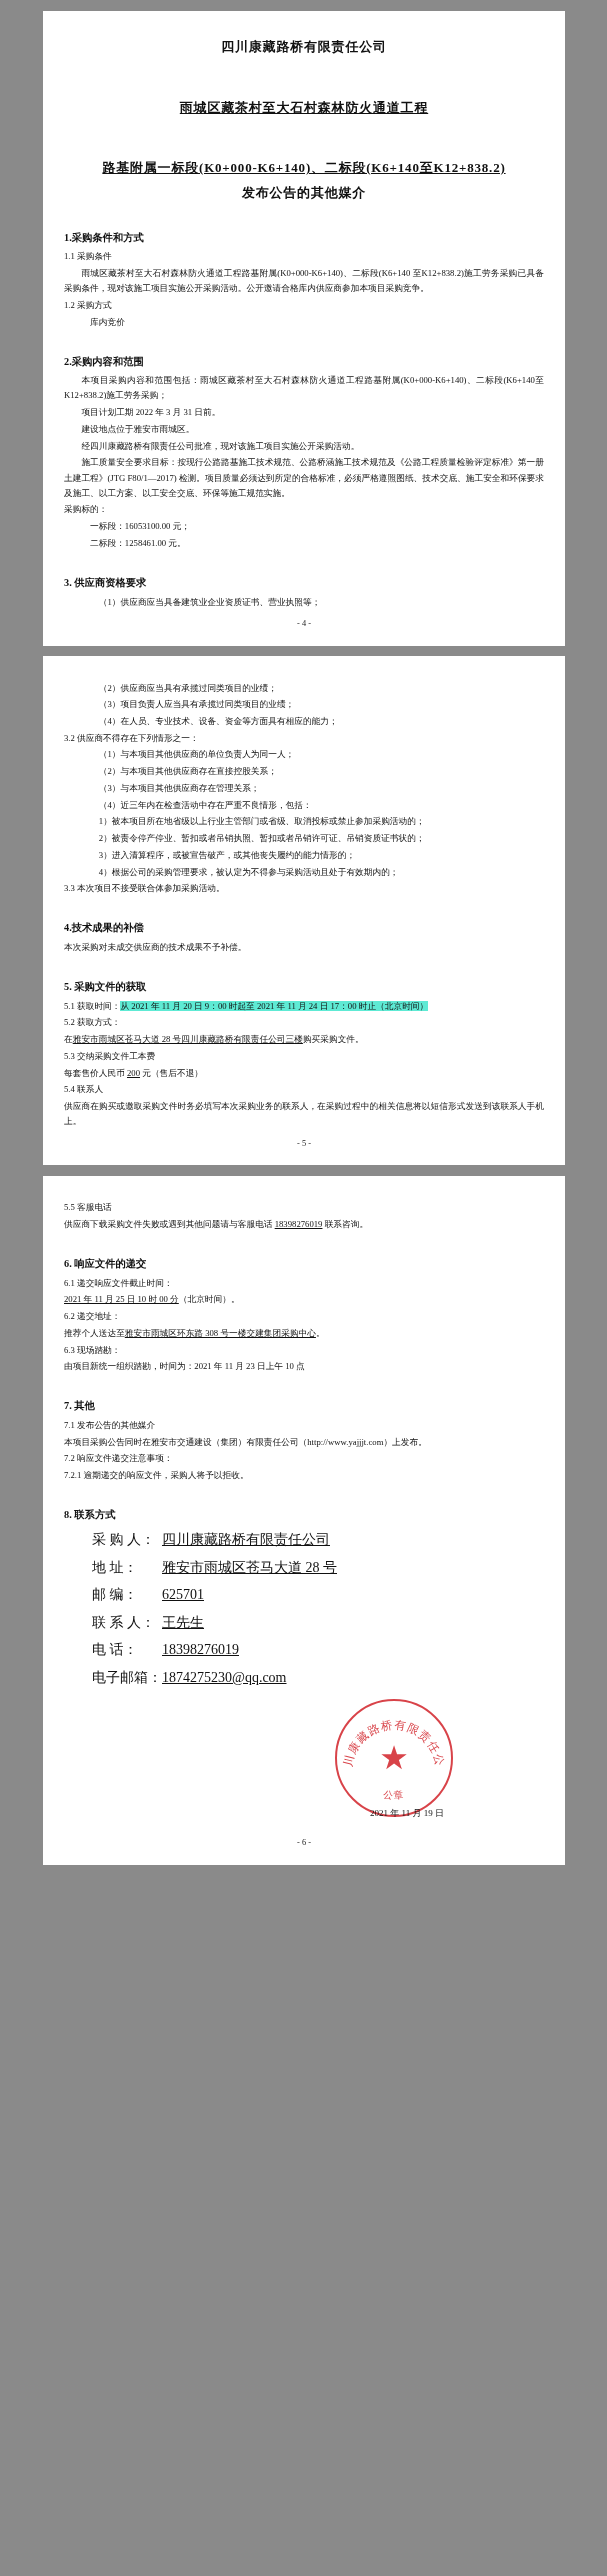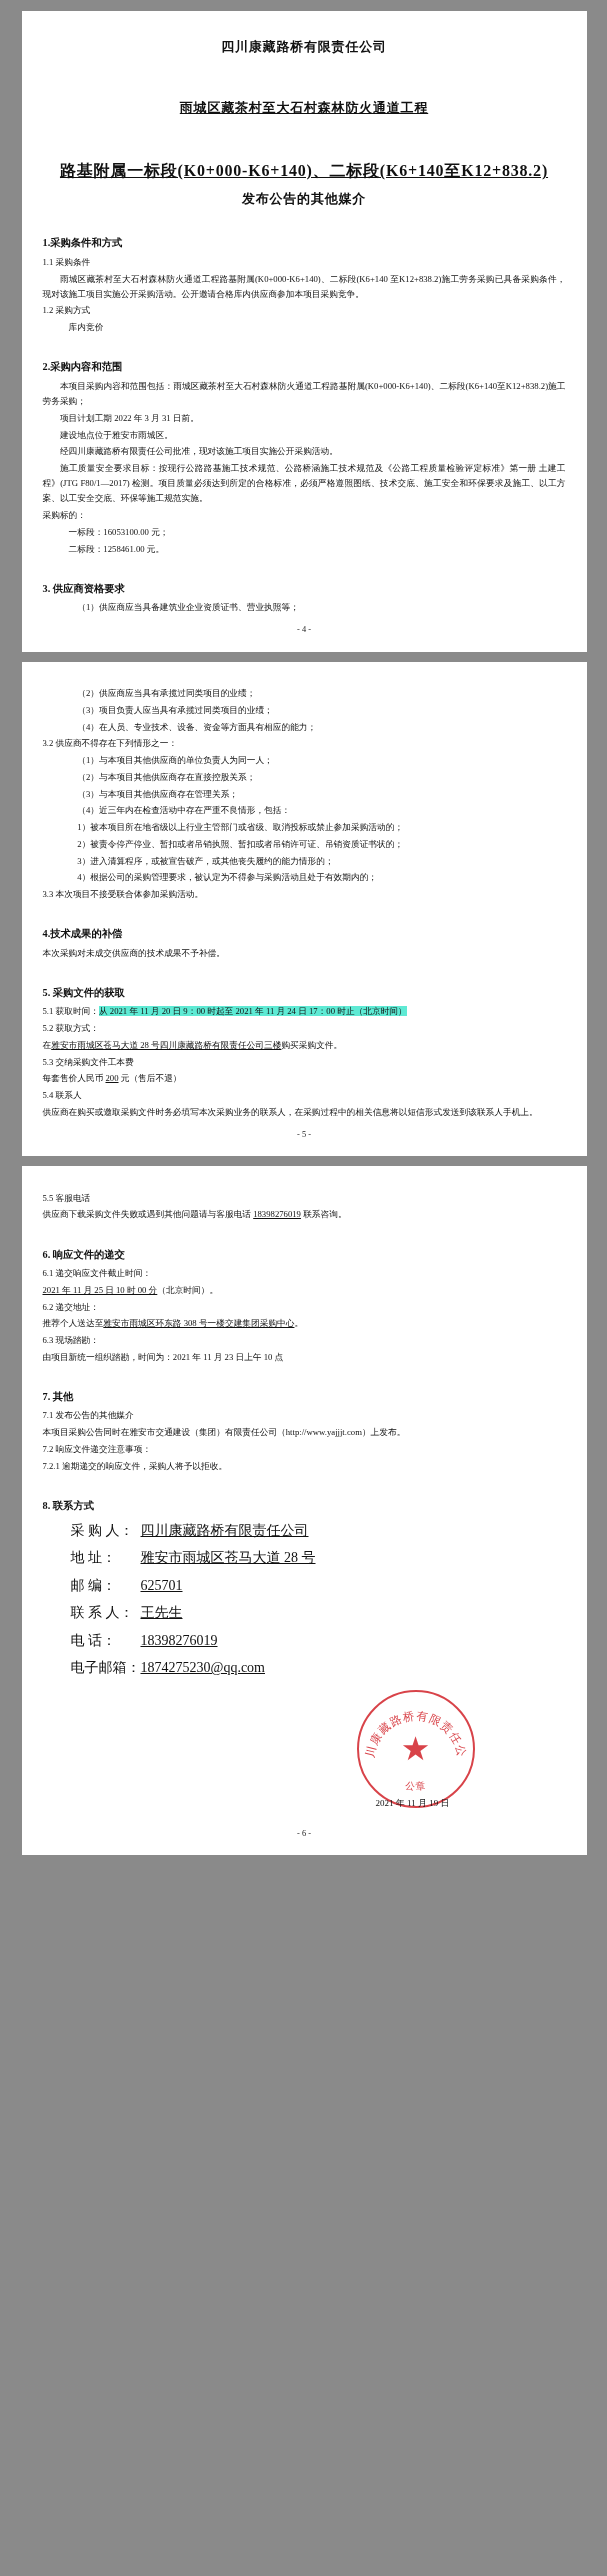--- a/index.html
+++ b/index.html
@@ -9,21 +9,21 @@
     font-family: "Liberation Serif", serif;
   }
   .doc {
     width: 608px;
     margin: 0 auto;
     background: #8a8a8a;
     position: relative;
   }
   .page {
     background: #ffffff;
-    width: 565px;
+    width: 522px;
     margin: 0 auto 10.6px auto;
     padding: 16.7px 21px 13.7px 21px;
     box-sizing: border-box;
     position: relative;
     color: #111;
     font-size: 8.7px;
     line-height: 1.75;
   }
   .page:first-child { margin-top: 10.6px; }
 
@@ -35,21 +35,21 @@
     font-size: 13px;
     font-weight: bold;
     letter-spacing: 0.8px;
     line-height: 1.9;
     font-family: "Liberation Serif", serif;
   }
   .title-line.u {
     text-decoration: underline;
   }
   .title-line.small {
-    font-size: 16px;
+    font-size: 13px;
   }
 
   h2.sec {
     font-size: 10.3px;
     font-weight: bold;
     margin: 23px 0 3px 0;
     line-height: 1.7;
   }
   p.para {
     margin: 1.5px 0;
@@ -132,21 +132,21 @@
     color: #d2232a;
   }
   .stamp .arc {
     position: absolute;
     left: 0; top: 0;
     width: 100%; height: 100%;
   }
   .stamp .arc svg { width: 100%; height: 100%; }
   .date-line {
     position: absolute;
-    right: 116px;
+    right: 100px;
     top: 114px;
     font-size: 9px;
     white-space: nowrap;
   }
   .page-4 .pagenum, .page-5 .pagenum, .page-6 .pagenum { margin-top: 7.6px; }
 
   .spacer-top { height: 6px; }
 </style>
 </head>
 <body>

